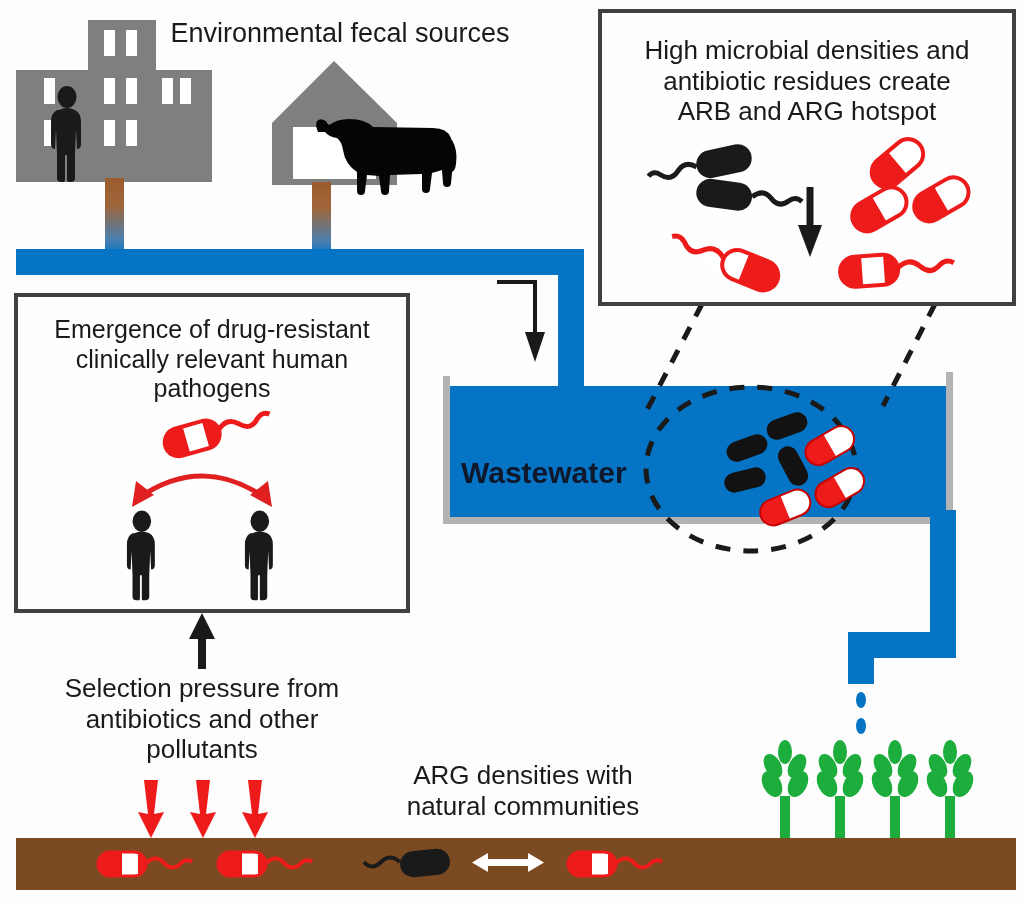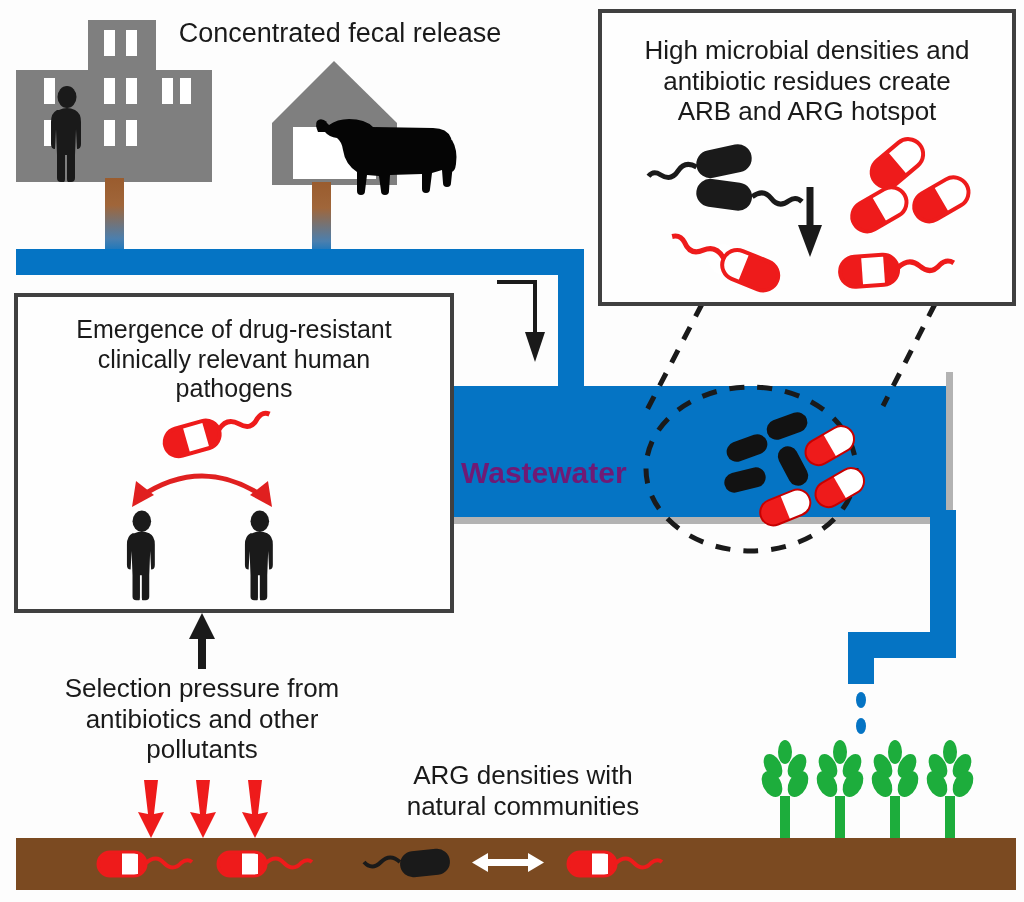--- a/index.html
+++ b/index.html
@@ -11,21 +11,21 @@
   .blue{background:#0574c4;}
   .soil{background:#7b4a21;}
   .graybar{background:#b3b3b3;}
   svg{display:block;overflow:visible;}
 </style>
 </head>
 <body>
 
 <div id="stage">
 
-  <div class="abs txt" style="left:165px;top:18px;width:350px;font-size:27px;">Concentrated fecal release</div>
+  <div class="abs txt" style="left:165px;top:18px;width:350px;font-size:27px;">Environmental fecal sources</div>
 
   <div class="abs" style="left:16px;top:20px;">
     <svg width="230" height="170" viewBox="0 0 230 170">
       <rect x="72" y="0" width="68" height="62" fill="#7f7f7f"></rect>
       <rect x="0" y="50" width="196" height="112" fill="#7f7f7f"></rect>
       <g fill="#ffffff">
         <rect x="88" y="10" width="11" height="26"></rect>
           <rect x="110" y="10" width="11" height="26"></rect>
         <rect x="88" y="58" width="11" height="26"></rect>
           <rect x="110" y="58" width="11" height="26"></rect>
@@ -72,21 +72,21 @@
       <polygon points="40,84 30,54 50,54" fill="#1a1a1a"></polygon>
     </svg>
   </div>
 
   <div class="abs" style="left:443px;top:372px;width:518px;height:152px;">
 
     <div class="abs graybar" style="left:0;top:4px;width:7px;height:148px;"></div>
     <div class="abs graybar" style="left:503px;top:0;width:7px;height:152px;"></div>
     <div class="abs graybar" style="left:0;top:145px;width:510px;height:7px;"></div>
     <div class="abs blue" style="left:7px;top:14px;width:496px;height:131px;"></div>
-    <div class="abs" style="left:18px;top:84px;color:#701a75;font-size:30px;font-weight:bold;font-family:'Liberation Sans',sans-serif;">Wastewater</div>
+    <div class="abs" style="left:18px;top:84px;color:#0f172a;font-size:30px;font-weight:bold;font-family:'Liberation Sans',sans-serif;">Wastewater</div>
   </div>
 
   <div class="abs" style="left:636px;top:379px;">
     <svg width="230" height="180" viewBox="0 0 230 180">
       <ellipse cx="115" cy="90" rx="105" ry="82" fill="none" stroke="#1a1a1a" stroke-width="5" stroke-dasharray="15,13"></ellipse>
     </svg>
   </div>
 
   <div class="abs" style="left:590px;top:300px;">
     <svg width="440" height="120" viewBox="0 0 440 120">
@@ -175,21 +175,21 @@
             <rect x="210" y="116" width="58" height="30" rx="15" fill="#ee1b1b"></rect>
             <path d="M232 116 h22 v30 h-22 z" fill="#ffffff"></path>
             <rect x="210" y="116" width="58" height="30" rx="15" fill="none" stroke="#ee1b1b" stroke-width="4"></rect>
             <path d="M268 130 q12 -10 22 0 q10 10 20 0 q7 -6 14 -1" stroke="#ee1b1b" stroke-width="5" fill="none"></path>
           </g>
         </g>
       </svg>
     </div>
   </div>
 
-  <div class="abs boxed" style="left:14px;top:293px;width:440px;height:320px;">
+  <div class="abs boxed" style="left:14px;top:293px;width:396px;height:320px;">
     <div class="txt" style="margin:18px auto 0;width:370px;font-size:25px;">Emergence of drug-resistant
 clinically relevant human
 pathogens</div>
     <div class="abs" style="left:84px;top:118px;">
       <svg width="240" height="190" viewBox="0 0 240 190">
 
         <g transform="rotate(-16 95 22)">
           <rect x="62" y="8" width="56" height="28" rx="14" fill="#ee1b1b"></rect>
           <path d="M84 8 h20 v28 h-20 z" fill="#ffffff"></path>
           <rect x="62" y="8" width="56" height="28" rx="14" fill="none" stroke="#ee1b1b" stroke-width="4"></rect>

